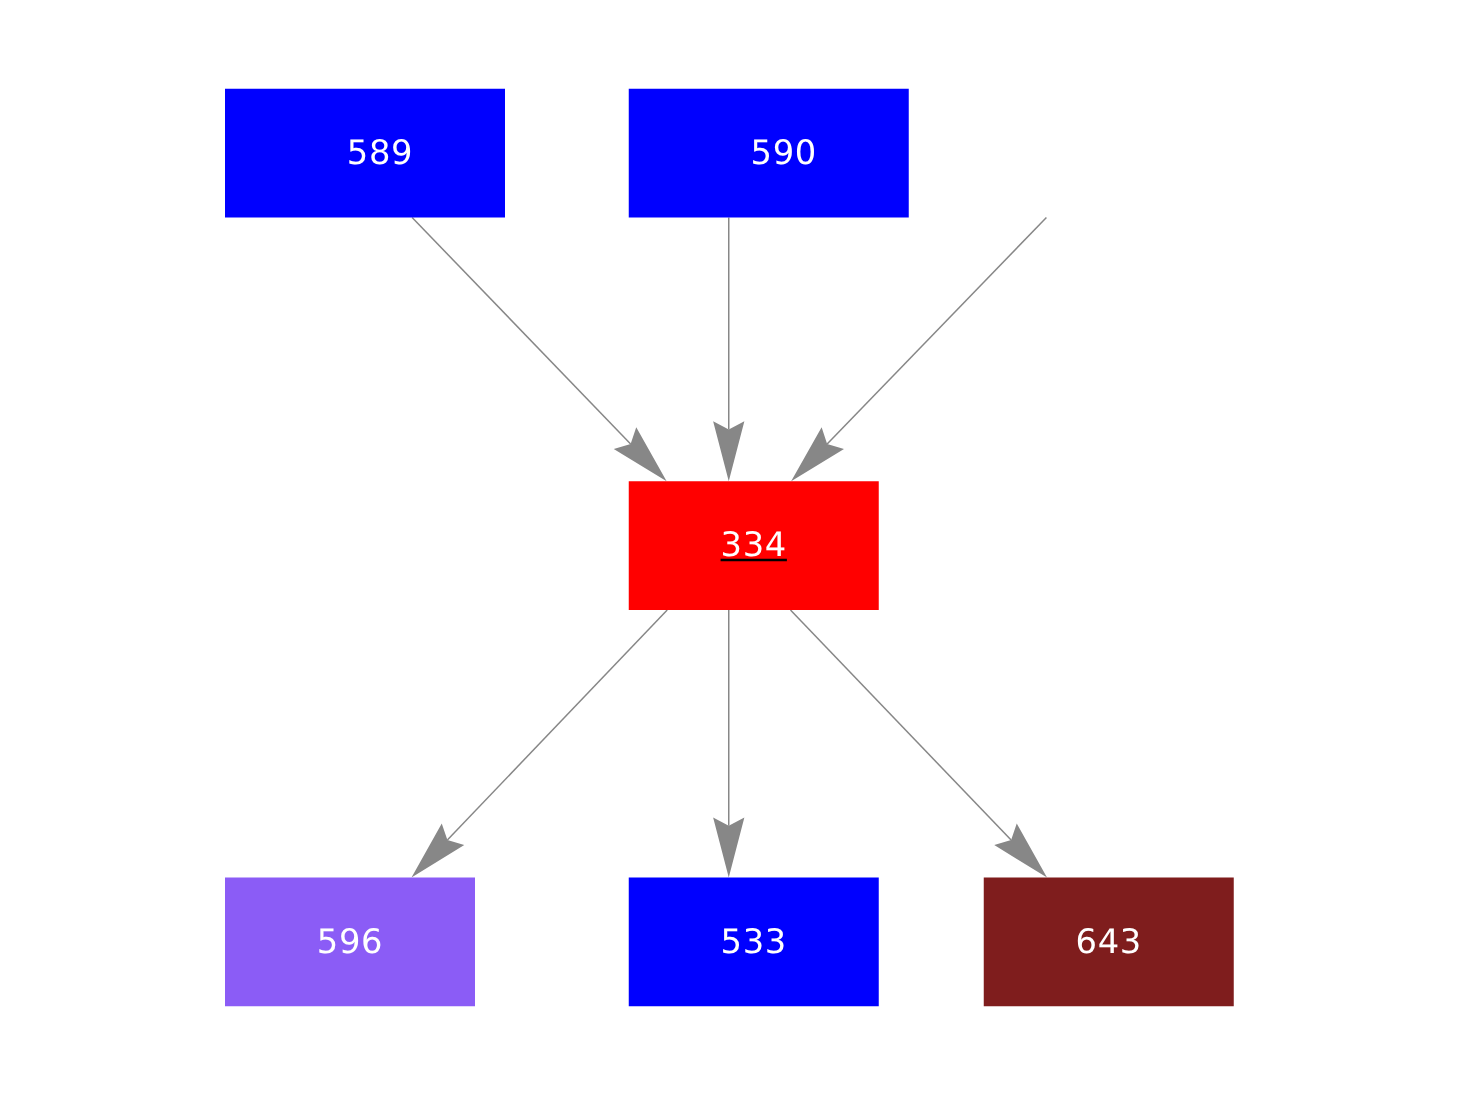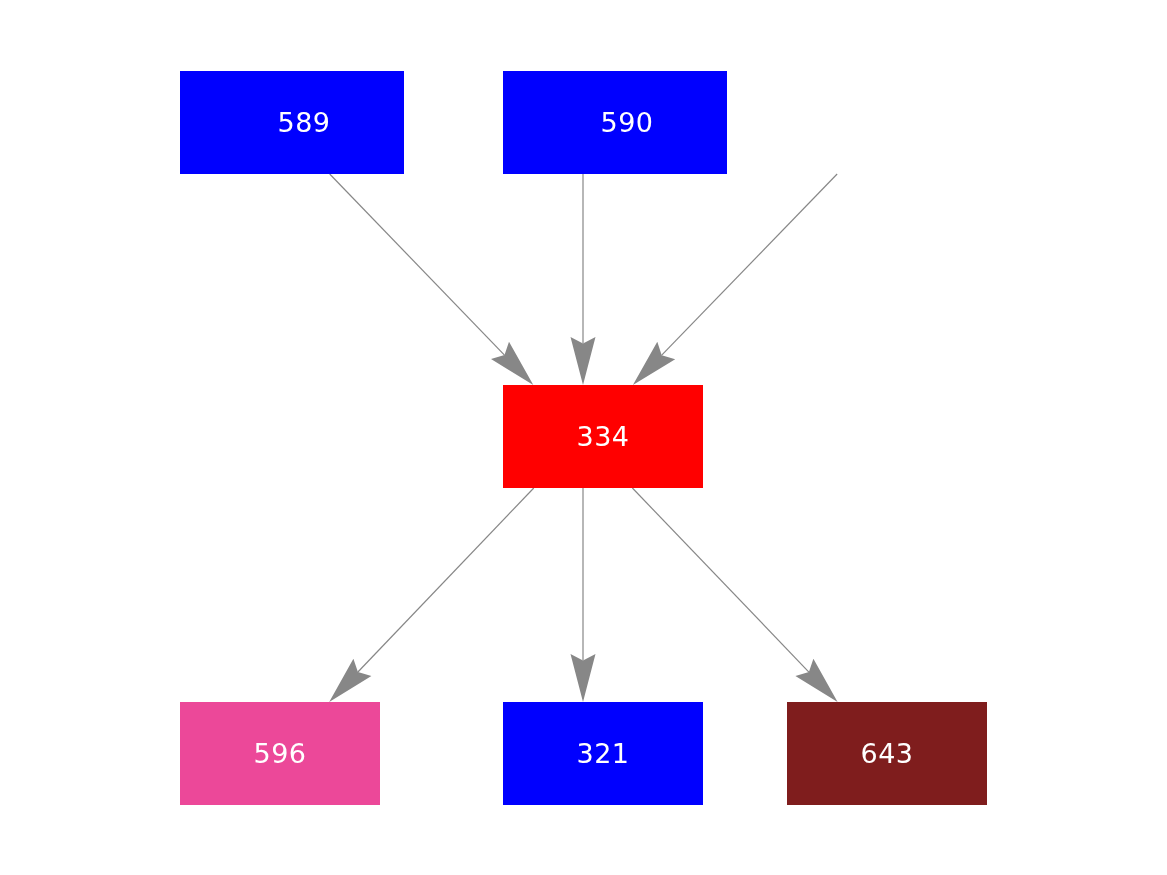--- a/index.html
+++ b/index.html
@@ -32,21 +32,21 @@
     justify-content: center;
   }
   .node .label {
     color: #ffffff;
     font-size: 27px;
     line-height: 1;
     letter-spacing: 0.5px;
   }
   
   .r0 { top: 71px; padding-left: 24px; }
-  .r1 { top: 385px; }
+  .r1 { top: 385px; text-decoration: underline; }
   .r2 { top: 702px; }
   .c0 { left: 180px; }
   .c1 { left: 483px; margin-left: 20px; }
   .c2 { left: 787px; }
 </style>
 </head>
 <body>
 
 <div class="canvas">
 
@@ -69,23 +69,23 @@
     <span class="label">589</span>
   </div>
   <div class="node r0 c1" style="background: rgb(0, 0, 255);">
     <span class="label">590</span>
   </div>
 
   <div class="node r1 c1" style="background: rgb(255, 0, 0);">
     <span class="label">334</span>
   </div>
 
-  <div class="node r2 c0" style="background: #ec4899;">
+  <div class="node r2 c0" style="background: #8b5cf6;">
     <span class="label">596</span>
   </div>
   <div class="node r2 c1" style="background: rgb(0, 0, 255);">
-    <span class="label">321</span>
+    <span class="label">533</span>
   </div>
   <div class="node r2 c2" style="background: #7f1d1d;">
     <span class="label">643</span>
   </div>
 
 </div>
 
 </body></html>

